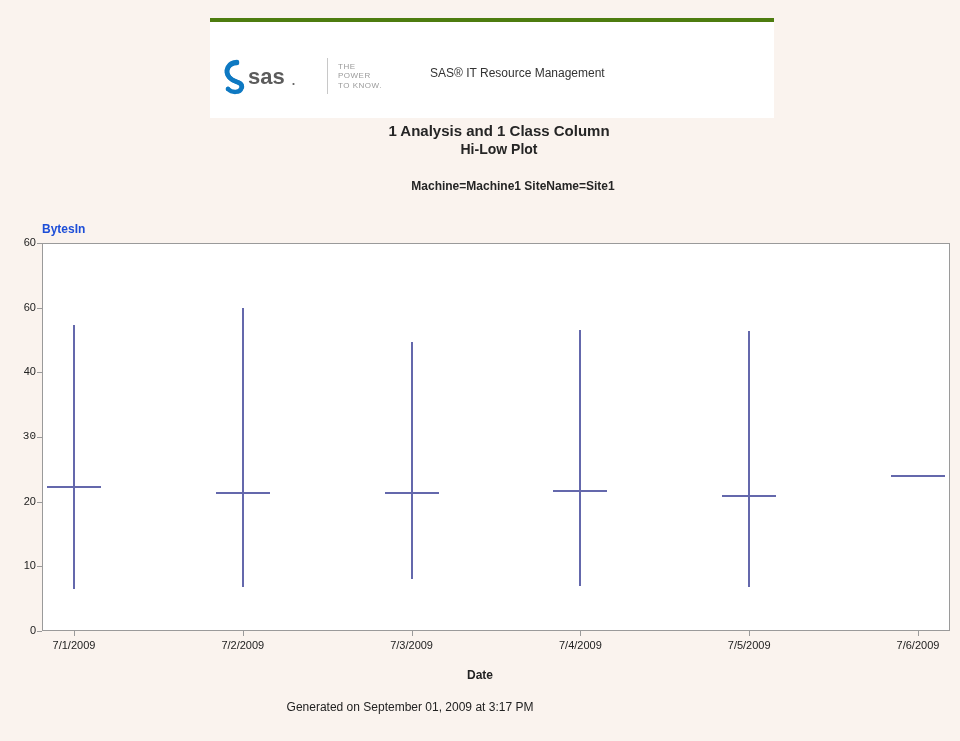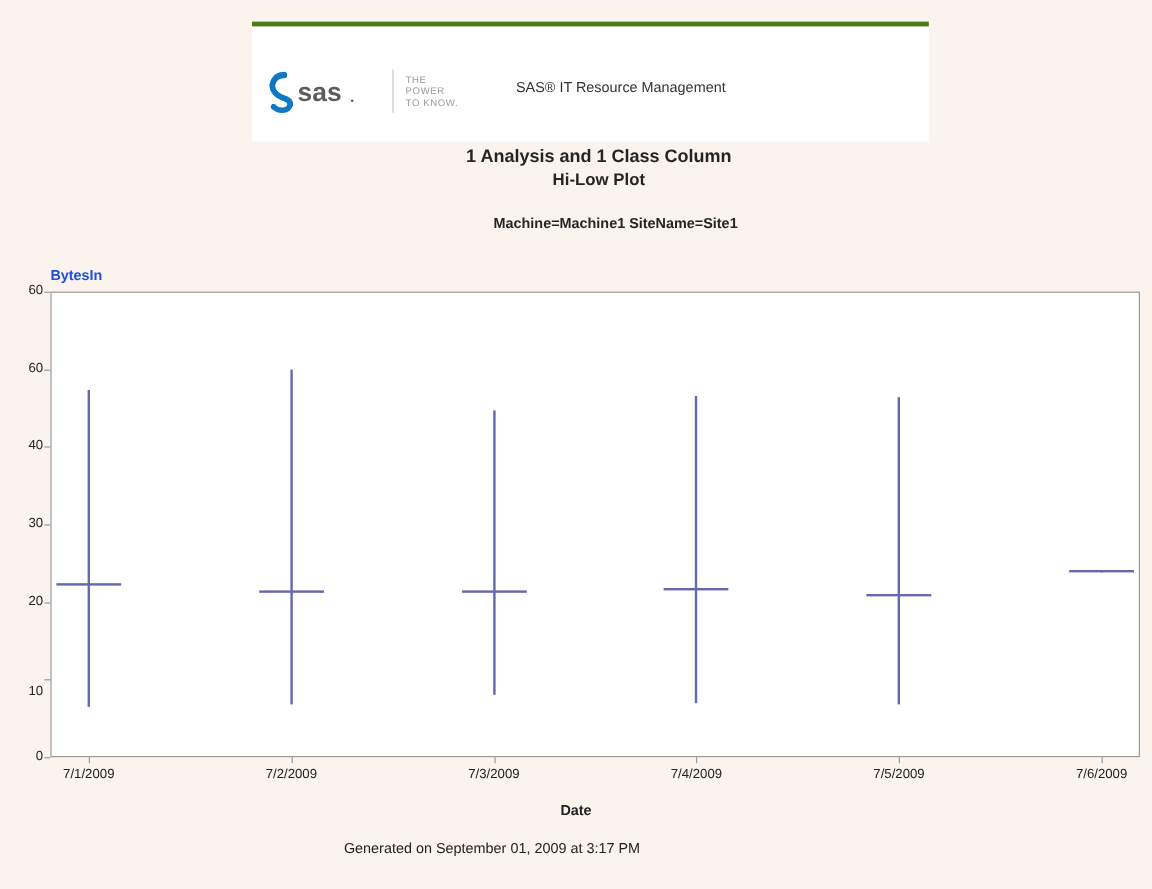--- a/index.html
+++ b/index.html
@@ -160,25 +160,25 @@
   <div class="t3">Machine=Machine1 SiteName=Site1</div>
 </div>
 
 <div class="ylabel">BytesIn</div>
 
 <div class="plot-frame"></div>
 
 <div id="yticks">
     <div class="ytick-label" style="left: 6px; top: 624px;">0</div>
     <div class="ytick" style="top: 631px;"></div>
-    <div class="ytick-label" style="left: 6px; top: 559.333px; margin-top: 11px;">10</div>
+    <div class="ytick-label" style="left: 6px; top: 559.333px;">10</div>
     <div class="ytick" style="top: 566.333px;"></div>
     <div class="ytick-label" style="left: 6px; top: 494.667px;">20</div>
     <div class="ytick" style="top: 501.667px;"></div>
-    <div class="ytick-label" style="left: 6px; top: 430px;">30</div>
+    <div class="ytick-label" style="left: 6px; top: 430px; font-family: Liberation Mono, monospace;">30</div>
     <div class="ytick" style="top: 437px;"></div>
     <div class="ytick-label" style="left: 6px; top: 365.333px;">40</div>
     <div class="ytick" style="top: 372.333px;"></div>
     <div class="ytick-label" style="left: 6px; top: 300.667px;">60</div>
     <div class="ytick" style="top: 307.667px;"></div>
     <div class="ytick-label" style="left: 6px; top: 236px;">60</div>
     <div class="ytick" style="top: 243px;"></div>
   </div>
 
 <div id="xticks">

